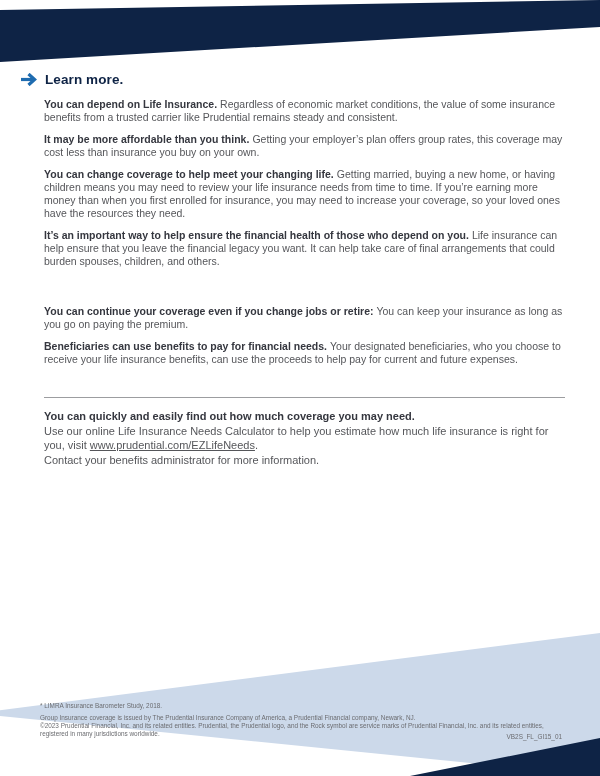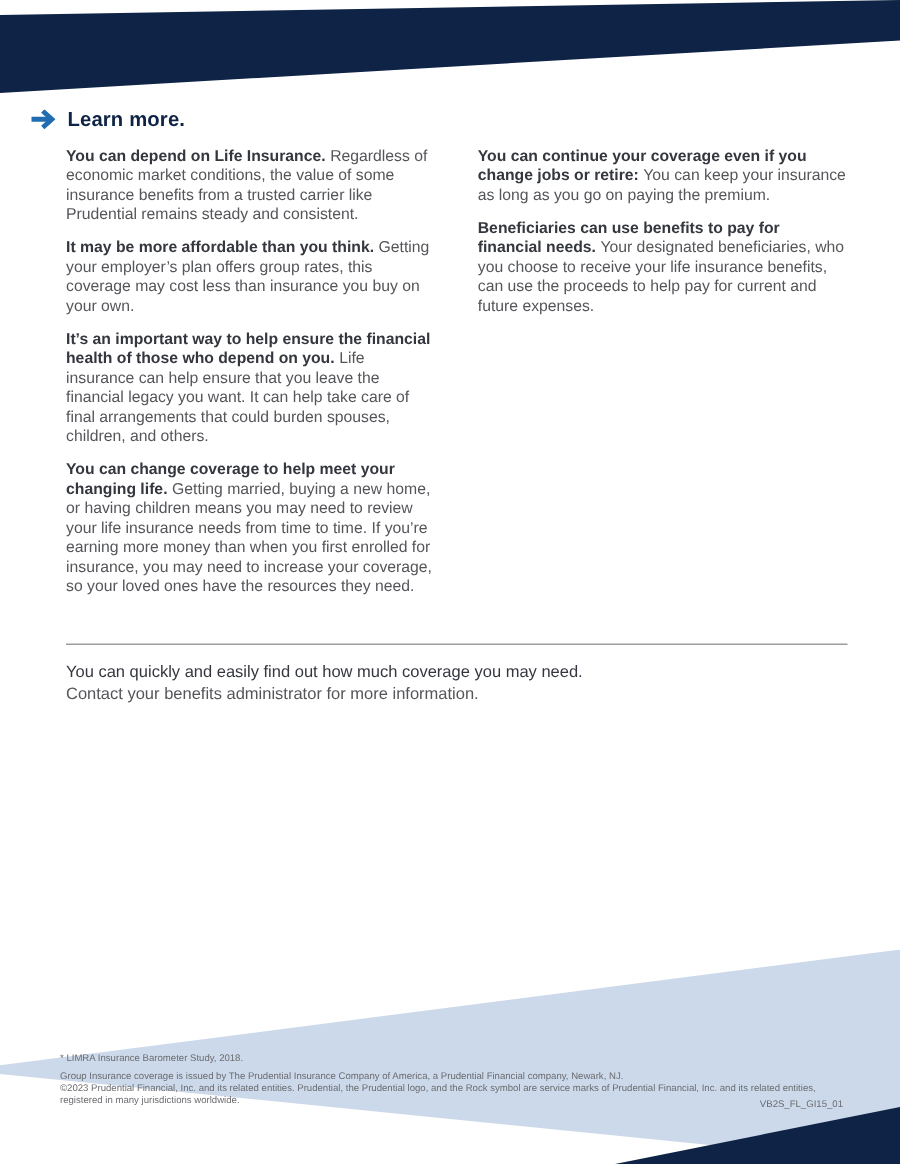--- a/index.html
+++ b/index.html
@@ -33,33 +33,33 @@
     clip-path:polygon(0 100%, 100% 0, 100% 100%);
     z-index:1;
   }
 
   .content { position:relative; padding:72px 35px 0 44px; z-index:2; }
 
   .learn-more-row { display:flex; align-items:center; gap:8px; margin-left:-24px; }
   .arrow-ic { flex:0 0 auto; display:block; }
   .learn-more { font-size:13.5px; font-weight:bold; color:#0e2345; letter-spacing:.1px; }
 
-  .cols { display:flex; gap:28px; margin-top:11px; }
+  .cols { display:flex; gap:28px; margin-top:11px;flex-direction:column; }
   .col { flex:1 1 0; }
 
   .para { font-size:10.5px; line-height:13px; margin-bottom:9px; color:#55565a; }
   .lead { font-weight:bold; color:#35373f; margin-right:3px; }
 
   .divider {
     border:none; border-top:1px solid #9c9da0;
     margin:22px 0 11px 0;
   }
 
   .bottom-sec { font-size:11px; line-height:14.5px; }
-  .bottom-sec .heading { font-weight:normal; color:#35373f; margin-top:9px; }
+  .bottom-sec .heading { font-weight:bold; color:#35373f; margin-top:9px; }
   .bottom-sec p.bodytext { color:#55565a; max-width:515px; }
   .needs-link { color:#55565a; text-decoration:underline; cursor:pointer; }
 
   .footer {
     position:absolute; left:40px; right:38px; bottom:38px;
     font-size:6.4px; line-height:8px; color:#6b6c70; z-index:3;
   }
   .footer .note { margin-bottom:4px; }
   .footer .legal { max-width:508px; }
   .doc-code {
@@ -89,42 +89,43 @@
     <div class="cols">
 
       <div class="col">
         <p class="para">
           <span class="lead">You can depend on Life Insurance.</span><span>Regardless of economic market conditions, the value of some insurance benefits from a trusted carrier like Prudential remains steady and consistent.</span>
         </p>
         <p class="para">
           <span class="lead">It may be more affordable than you think.</span><span>Getting your employer’s plan offers group rates, this coverage may cost less than insurance you buy on your own.</span>
         </p>
         <p class="para">
-          <span class="lead">It’s an important way to help ensure the financial health of those who depend on you.</span><span>Life insurance can help ensure that you leave the financial legacy you want. It can help take care of final arrangements that could burden spouses, children, and others.</span>
+          <span class="lead">You can change coverage to help meet your changing life.</span><span>Getting married, buying a new home, or having children means you may need to review your life insurance needs from time to time. If you’re earning more money than when you first enrolled for insurance, you may need to increase your coverage, so your loved ones have the resources they need.</span>
         </p>
         <p class="para">
-          <span class="lead">You can change coverage to help meet your changing life.</span><span>Getting married, buying a new home, or having children means you may need to review your life insurance needs from time to time. If you’re earning more money than when you first enrolled for insurance, you may need to increase your coverage, so your loved ones have the resources they need.</span>
+          <span class="lead">It’s an important way to help ensure the financial health of those who depend on you.</span><span>Life insurance can help ensure that you leave the financial legacy you want. It can help take care of final arrangements that could burden spouses, children, and others.</span>
         </p>
       </div>
 
       <div class="col">
         <p class="para">
           <span class="lead">You can continue your coverage even if you change jobs or retire:</span><span>You can keep your insurance as long as you go on paying the premium.</span>
         </p>
         <p class="para">
           <span class="lead">Beneficiaries can use benefits to pay for financial needs.</span><span>Your designated beneficiaries, who you choose to receive your life insurance benefits, can use the proceeds to help pay for current and future expenses.</span>
         </p>
       </div>
 
     </div>
 
     <hr class="divider">
 
     <div class="bottom-sec">
       <div class="heading" style="margin-top:0;">You can quickly and easily find out how much coverage you may need.</div>
+      <p class="bodytext"><span>Use our online Life Insurance Needs Calculator to help you estimate how much life insurance is right for you, visit </span><a class="needs-link">www.prudential.com/EZLifeNeeds</a><span>.</span></p>
 
       <p class="bodytext">Contact your benefits administrator for more information.</p>
     </div>
 
   </div>
 
   <div class="footer">
     <div class="note">* LIMRA Insurance Barometer Study, 2018.</div>
     <div class="legal">Group Insurance coverage is issued by The Prudential Insurance Company of America, a Prudential Financial company, Newark, NJ.</div>
     <div class="legal">©2023 Prudential Financial, Inc. and its related entities. Prudential, the Prudential logo, and the Rock symbol are service marks of Prudential Financial, Inc. and its related entities, registered in many jurisdictions worldwide.</div>

